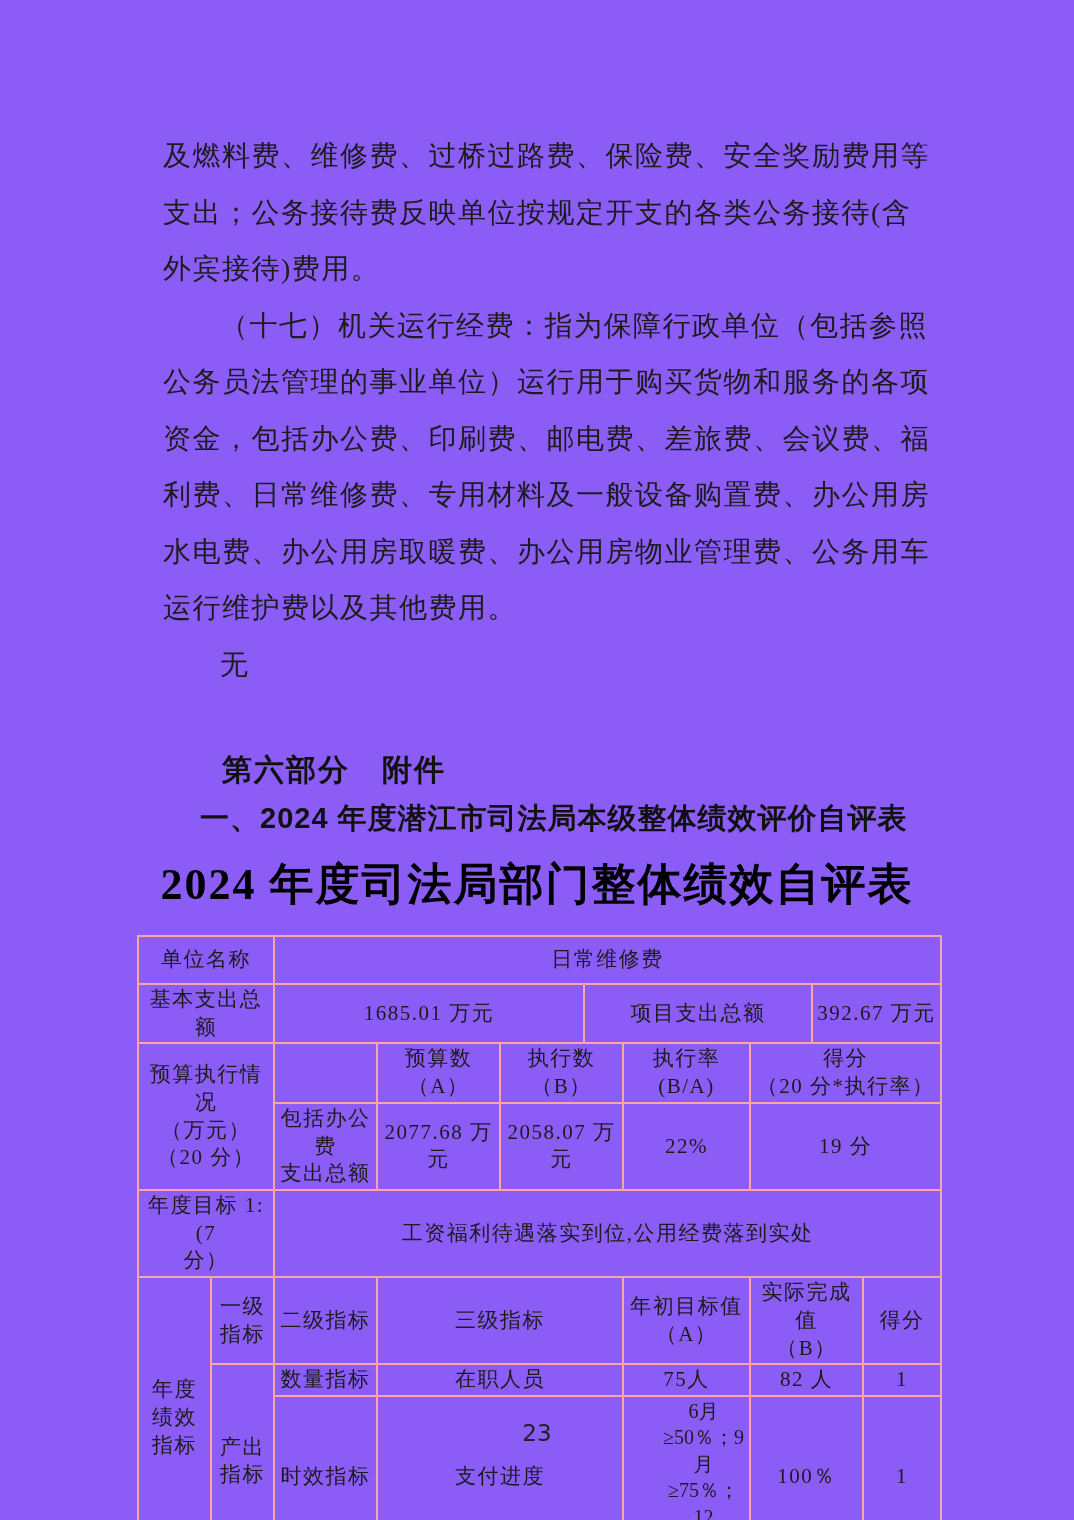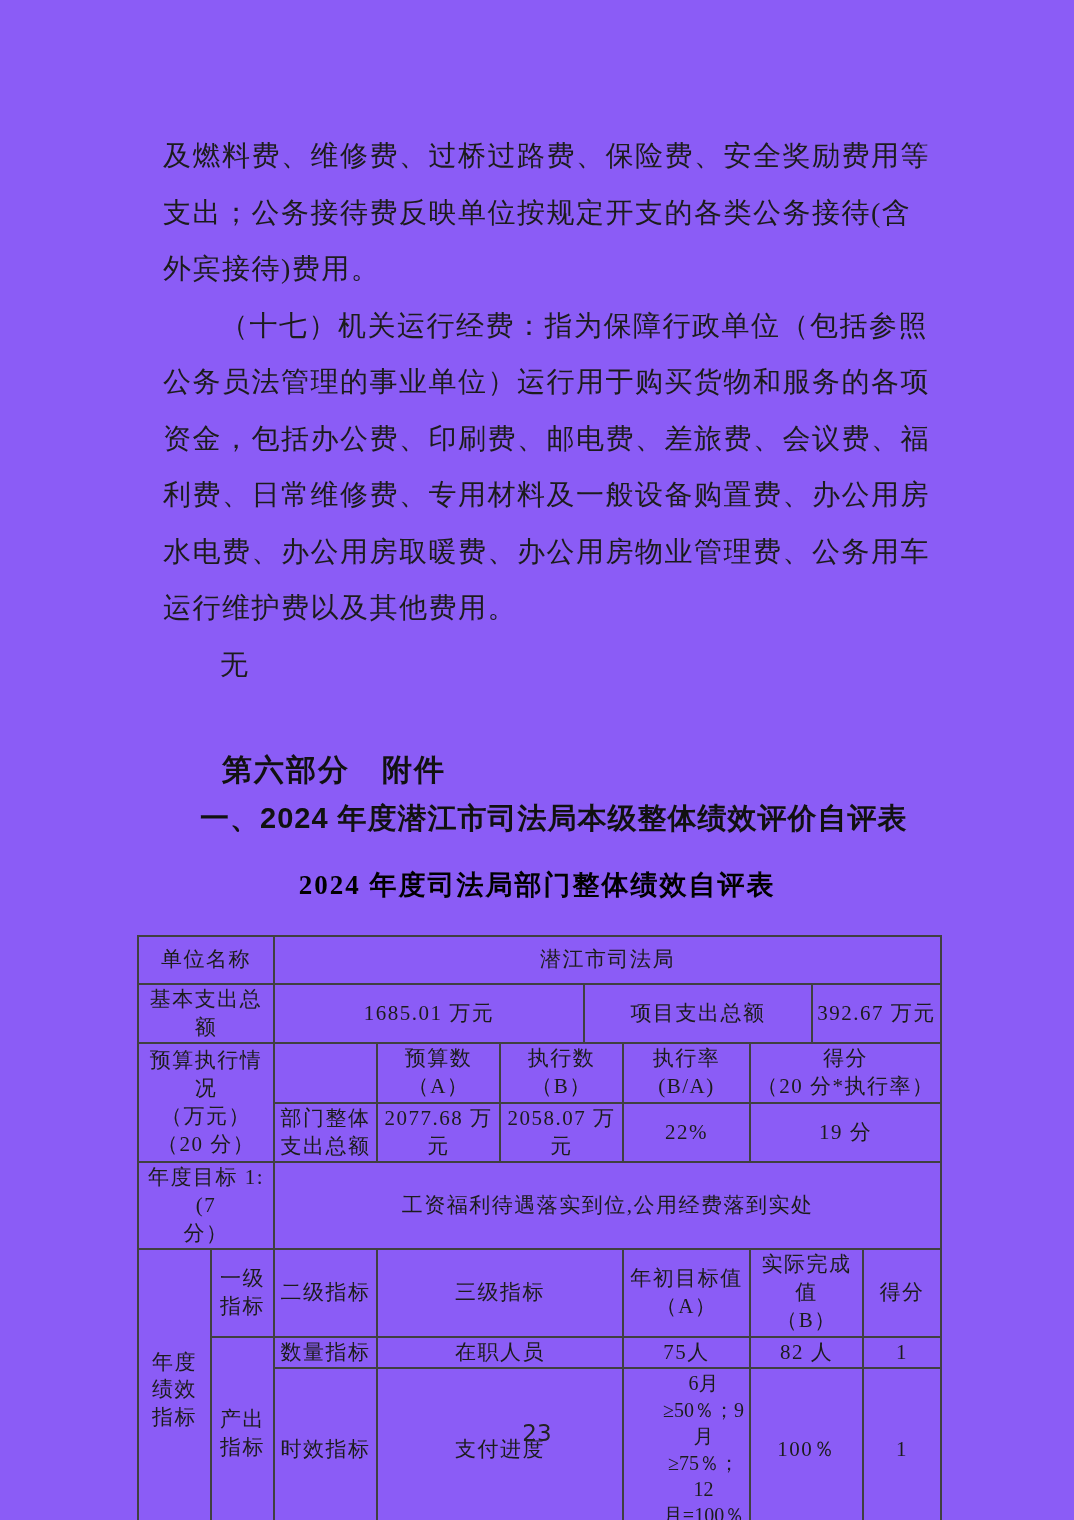--- a/index.html
+++ b/index.html
@@ -32,32 +32,32 @@
   .att-heading{
     position:absolute;left:200px;top:798px;
     font-family:"Liberation Sans","DejaVu Sans",sans-serif;
     font-weight:bold;font-size:29px;letter-spacing:1px;
     line-height:40px;white-space:nowrap;color:#111;
   }
   .big-title{
     position:absolute;left:0;top:860px;width:1074px;
     text-align:center;
     font-family:"Liberation Serif","DejaVu Serif",serif;
-    font-weight:bold;font-size:27px;letter-spacing:2px;
+    font-weight:bold;font-size:44px;letter-spacing:2px;
     line-height:50px;color:#000;white-space:nowrap;
   }
   
   .self-eval-table{
     position:absolute;left:137px;top:935px;
     width:803px;border-collapse:collapse;table-layout:fixed;
     font-family:"Liberation Serif","DejaVu Serif",serif;
     color:#1c1c1c;
   }
   .self-eval-table td{
-    border:2px solid #404040;
+    border:2px solid #fca5a5;
     text-align:center;vertical-align:middle;
     font-size:21px;letter-spacing:1.5px;
     line-height:1.32;
     white-space:pre-line;
     padding:1px 2px;
     overflow:hidden;
   }
   .self-eval-table td.tight{letter-spacing:0;font-size:20px;padding-left:36px;}
   .pagenum{
     position:absolute;left:0;top:1420px;width:1074px;
@@ -97,41 +97,41 @@
         <col style="width:84px">
         <col style="width:39px">
       <col style="width:127px">
         <col style="width:62px">
         <col style="width:51px">
       <col style="width:78px">
     </colgroup>
     <tbody>
         <tr style="height:48px">
       <td colspan="2">单位名称</td>
-      <td colspan="8">潜江市司法局</td>
+      <td colspan="8">日常维修费</td>
     </tr>
     <tr style="height:50px">
       <td colspan="2">基本支出总额</td>
       <td colspan="3">1685.01 万元</td>
       <td colspan="3">项目支出总额</td>
       <td colspan="2">392.67 万元</td>
     </tr>
     <tr style="height:58px">
       <td colspan="2" rowspan="2">预算执行情况
 （万元）
 （20 分）</td>
       <td></td>
       <td>预算数（A）</td>
       <td colspan="2">执行数（B）</td>
       <td>执行率(B/A)</td>
       <td colspan="3">得分
 （20 分*执行率）</td>
     </tr>
     <tr style="height:56px">
-      <td>部门整体
+      <td>包括办公费
 支出总额</td>
       <td>2077.68 万
 元</td>
       <td colspan="2">2058.07 万
 元</td>
       <td>22%</td>
       <td colspan="3">19 分</td>
     </tr>
     <tr style="height:56px">
       <td colspan="2">年度目标 1:(7

